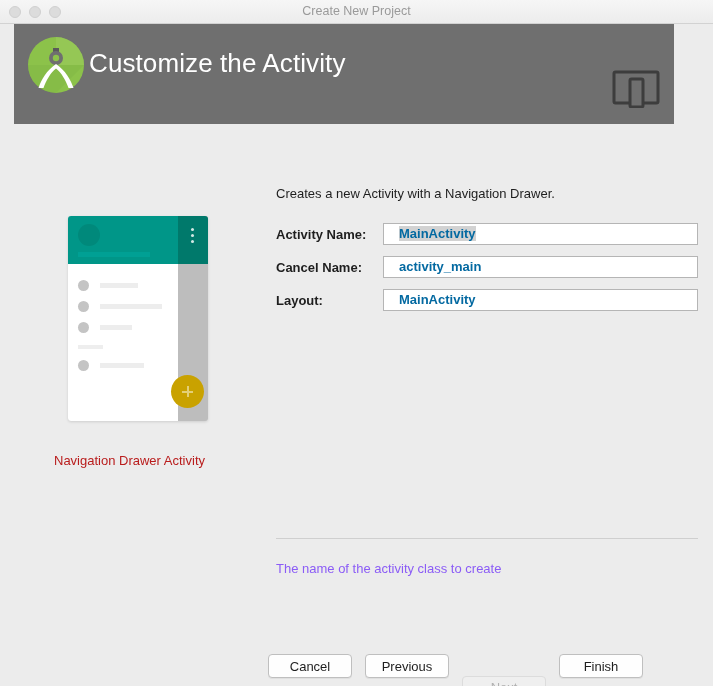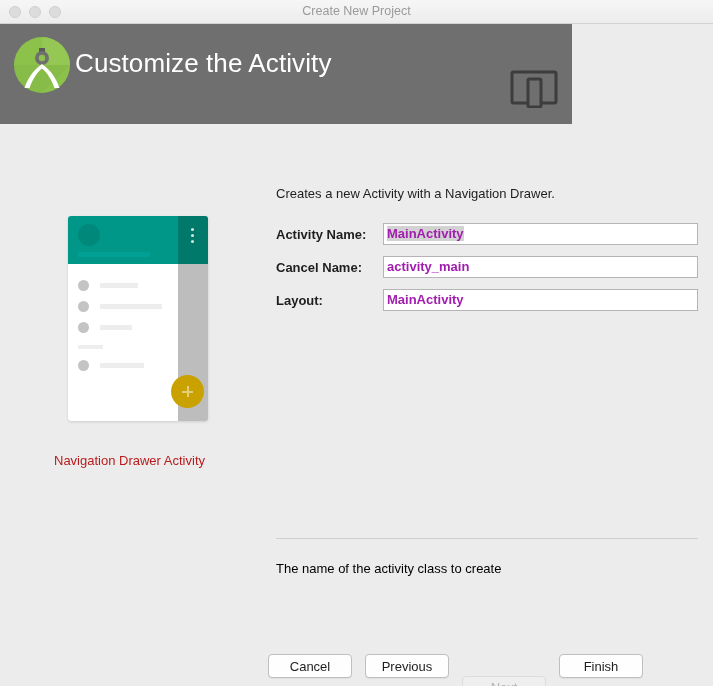--- a/index.html
+++ b/index.html
@@ -46,22 +46,22 @@
     width: 713px;
     line-height: 23px;
     text-align: center;
     font-size: 12.5px;
     color: #9a9a9a;
   }
 
   
   #banner {
     position: absolute;
-    top: 24px; left: 0;
-    width: 572px;
+    top: 24px; left: 14px;
+    width: 660px;
     height: 100px;
     background: #6f6f6f;
     text-align: right;
   }
   #logo {
     position: absolute;
     top: 12px; left: 13px;
     width: 58px; height: 58px;
   }
   #banner-title {
@@ -218,23 +218,23 @@
     flex: 0 0 107px;
     font-size: 13px;
     color: #1e1e1e;
   }
   .finput {
     flex: 1 1 auto;
     height: 22px;
     background: #ffffff;
     border: 1px solid #b5b5b5;
     font-size: 13px;
-    color: #a21caf;
+    color: #0369a1;
     line-height: 20px;
-    padding: 0 3px;
+    padding: 0 15px;
     font-family: "Liberation Sans", sans-serif;
     outline: none;
     overflow: hidden;
     white-space: nowrap;
   }
   .finput .sel {
     background: #d2d2d2;
   }
 
   #help-sep {
@@ -243,21 +243,21 @@
     top: 414px;
     width: 422px;
     height: 1px;
     background: #cfcfcf;
   }
   #help-text {
     position: absolute;
     left: 276px;
     top: 437px;
     font-size: 13px;
-    color: #000000;
+    color: #8b5cf6;
   }
 
   
   #buttons {
     position: absolute;
     left: 0;
     top: 522px;
     width: 647px;
     height: 40px;
     display: flex;

